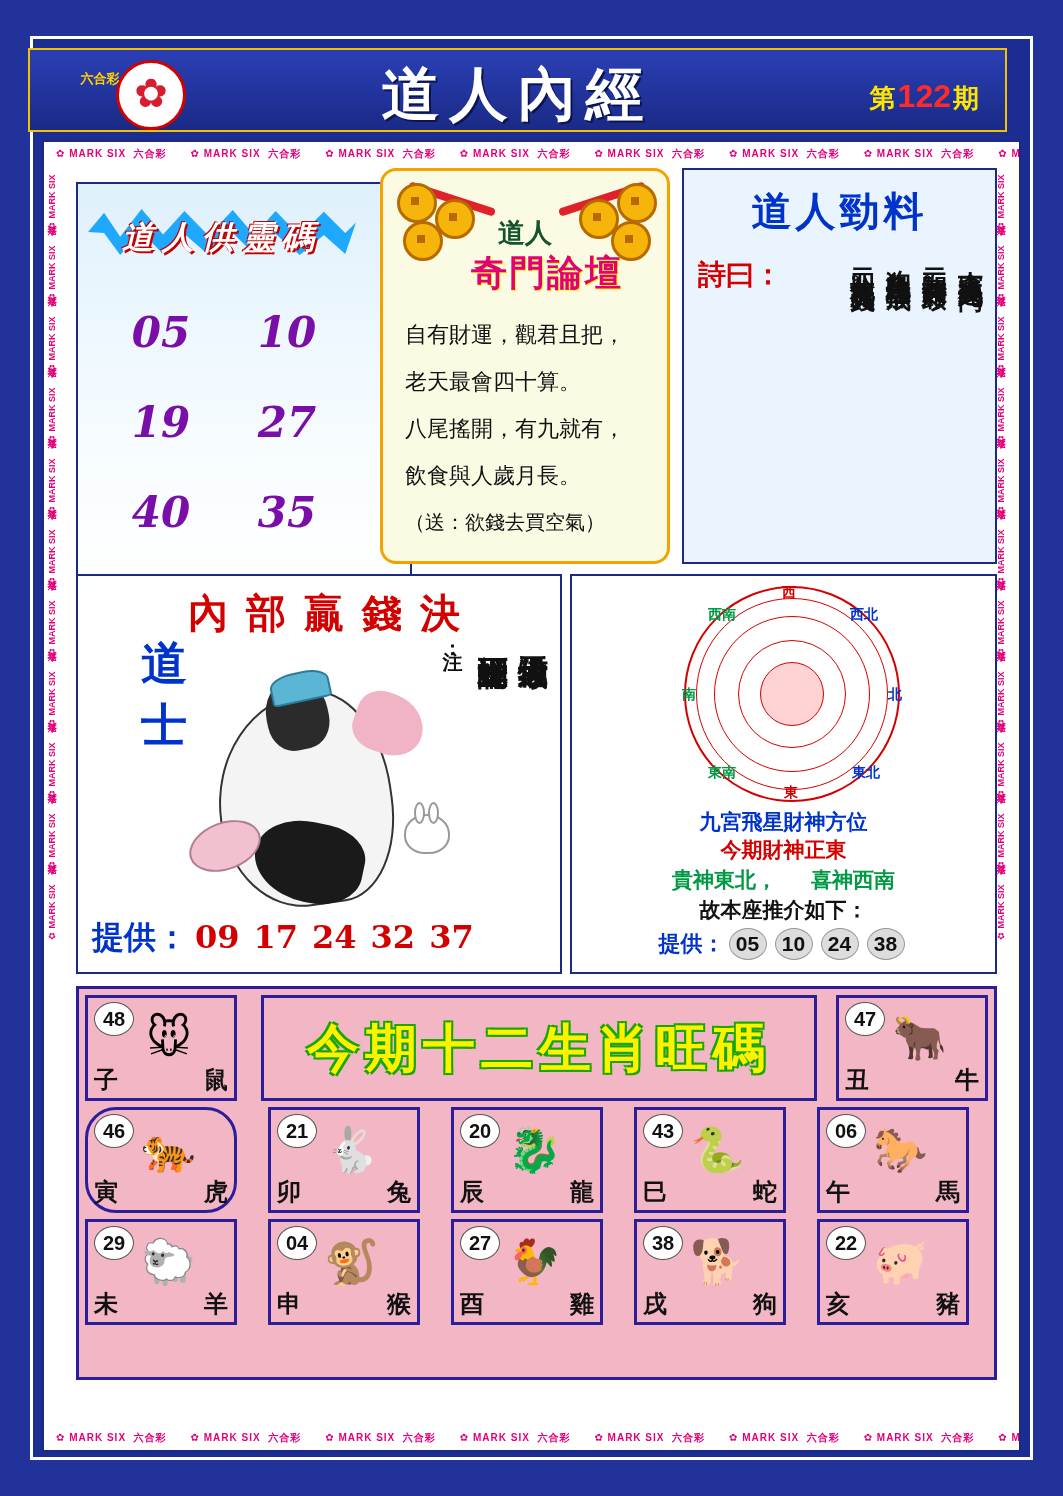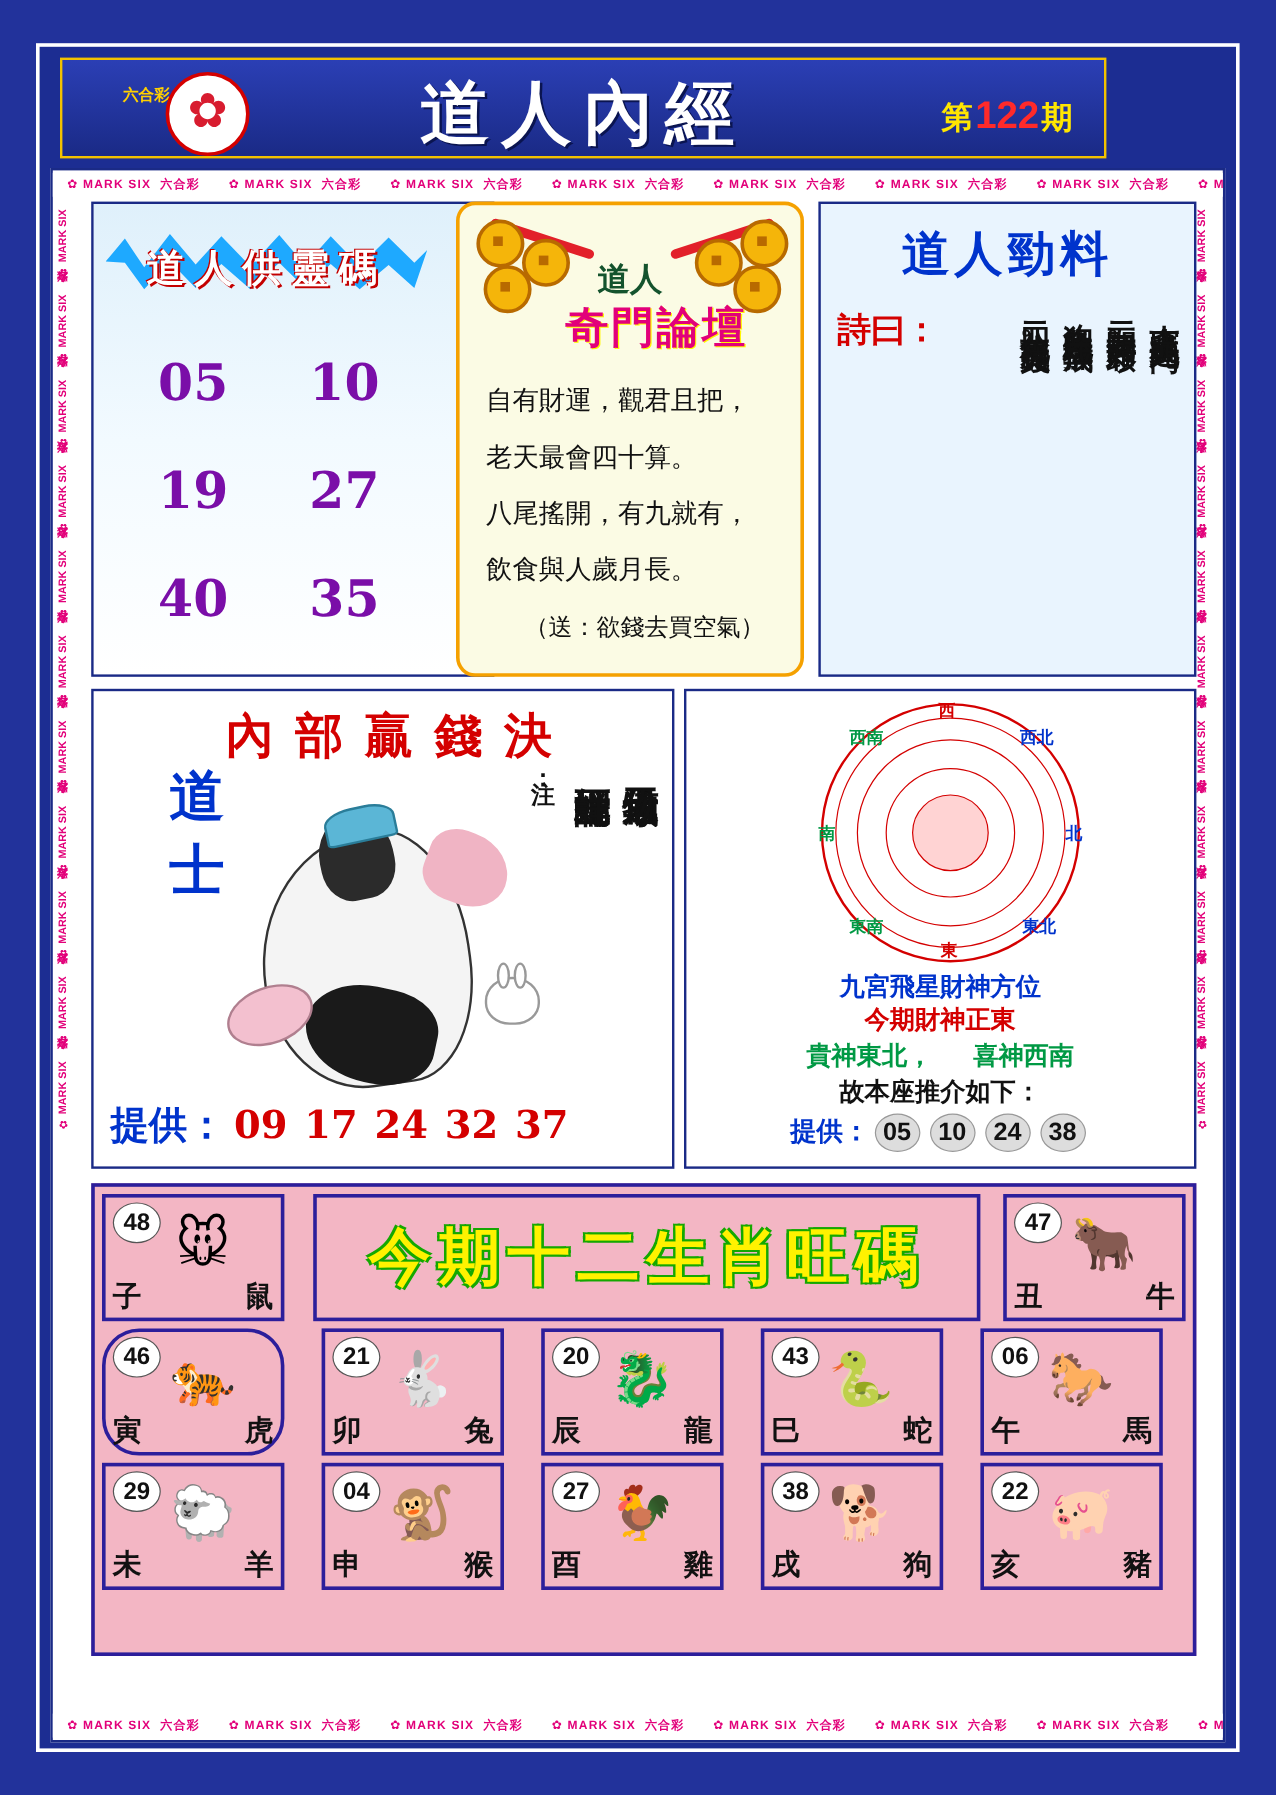--- a/index.html
+++ b/index.html
@@ -9,21 +9,21 @@
     font-family:"Liberation Sans","DejaVu Sans",sans-serif;
   }
   .page{position:relative;width:1063px;height:1496px;background:#22329b;}
 
   
   .outer-border{
     position:absolute;left:30px;top:36px;width:1003px;height:1424px;
     border:3px solid #ffffff;box-sizing:border-box;background:#1c2d92;
   }
   .header{
-    position:absolute;left:50px;top:48px;width:872px;height:84px;
+    position:absolute;left:28px;top:48px;width:979px;height:84px;
     background:linear-gradient(180deg,#2b3fb5 0%,#1a2a86 100%);
     border:2px solid #f2c200;box-sizing:border-box;
   }
   .header .hdr-title{
     position:absolute;left:0;right:0;top:6px;text-align:center;
     font-size:58px;font-weight:bold;color:#ffffff;letter-spacing:10px;
     font-family:"DejaVu Serif","Liberation Serif",serif;
     text-shadow:2px 2px 0 #0a1450;
   }
   .header .issue{
@@ -67,23 +67,24 @@
 
   .content{
     position:absolute;left:26px;top:26px;right:26px;bottom:26px;
   }
 
   
   .row-top{position:absolute;left:0;top:0;width:927px;height:400px;}
   .box{position:absolute;box-sizing:border-box;}
 
   .box-gongma{
-    left:6px;top:0;width:336px;height:396px;
+    left:6px;top:14px;width:336px;height:396px;
     background:linear-gradient(180deg,#dff0fb 0%,#f2faff 50%,#ffffff 100%);
     border:2px solid #1a2a86;
+    font-style:italic;
   }
   .starband{
     position:absolute;left:10px;top:18px;width:268px;height:62px;
   }
   .star-bg{
     position:absolute;left:0;top:6px;width:268px;height:48px;background:#1ea9ff;
     clip-path:polygon(0% 50%,6% 10%,12% 60%,20% 2%,28% 55%,36% 6%,45% 58%,54% 4%,62% 56%,70% 6%,79% 58%,88% 8%,96% 52%,100% 30%,96% 96%,88% 56%,79% 98%,70% 54%,62% 96%,54% 52%,45% 98%,36% 54%,28% 96%,20% 50%,12% 98%,6% 52%);
   }
   .star-text{
     position:absolute;left:0;right:0;top:14px;text-align:center;
@@ -123,21 +124,21 @@
     font-size:36px;font-weight:bold;color:#e2007a;letter-spacing:2px;
     font-family:"DejaVu Serif","Liberation Serif",serif;
     text-shadow:1px 1px 0 #fff600;
     padding-left:44px;
   }
   .qimen-lines{
     position:absolute;left:22px;top:140px;right:14px;
     font-size:22px;line-height:47px;color:#111111;
     font-family:"DejaVu Serif","Liberation Serif",serif;
   }
-  .qimen-note{font-size:20px;margin-left:32px;}
+  .qimen-note{font-size:20px;}
 
   .box-jingliao{
     left:612px;top:0;width:315px;height:396px;
     background:#e9f4fe;border:2px solid #1a2a86;
   }
   .jl-title{
     position:absolute;left:0;right:0;top:14px;text-align:center;
     font-size:40px;font-weight:bold;color:#0033cc;letter-spacing:4px;
     font-family:"DejaVu Serif","Liberation Serif",serif;
   }

